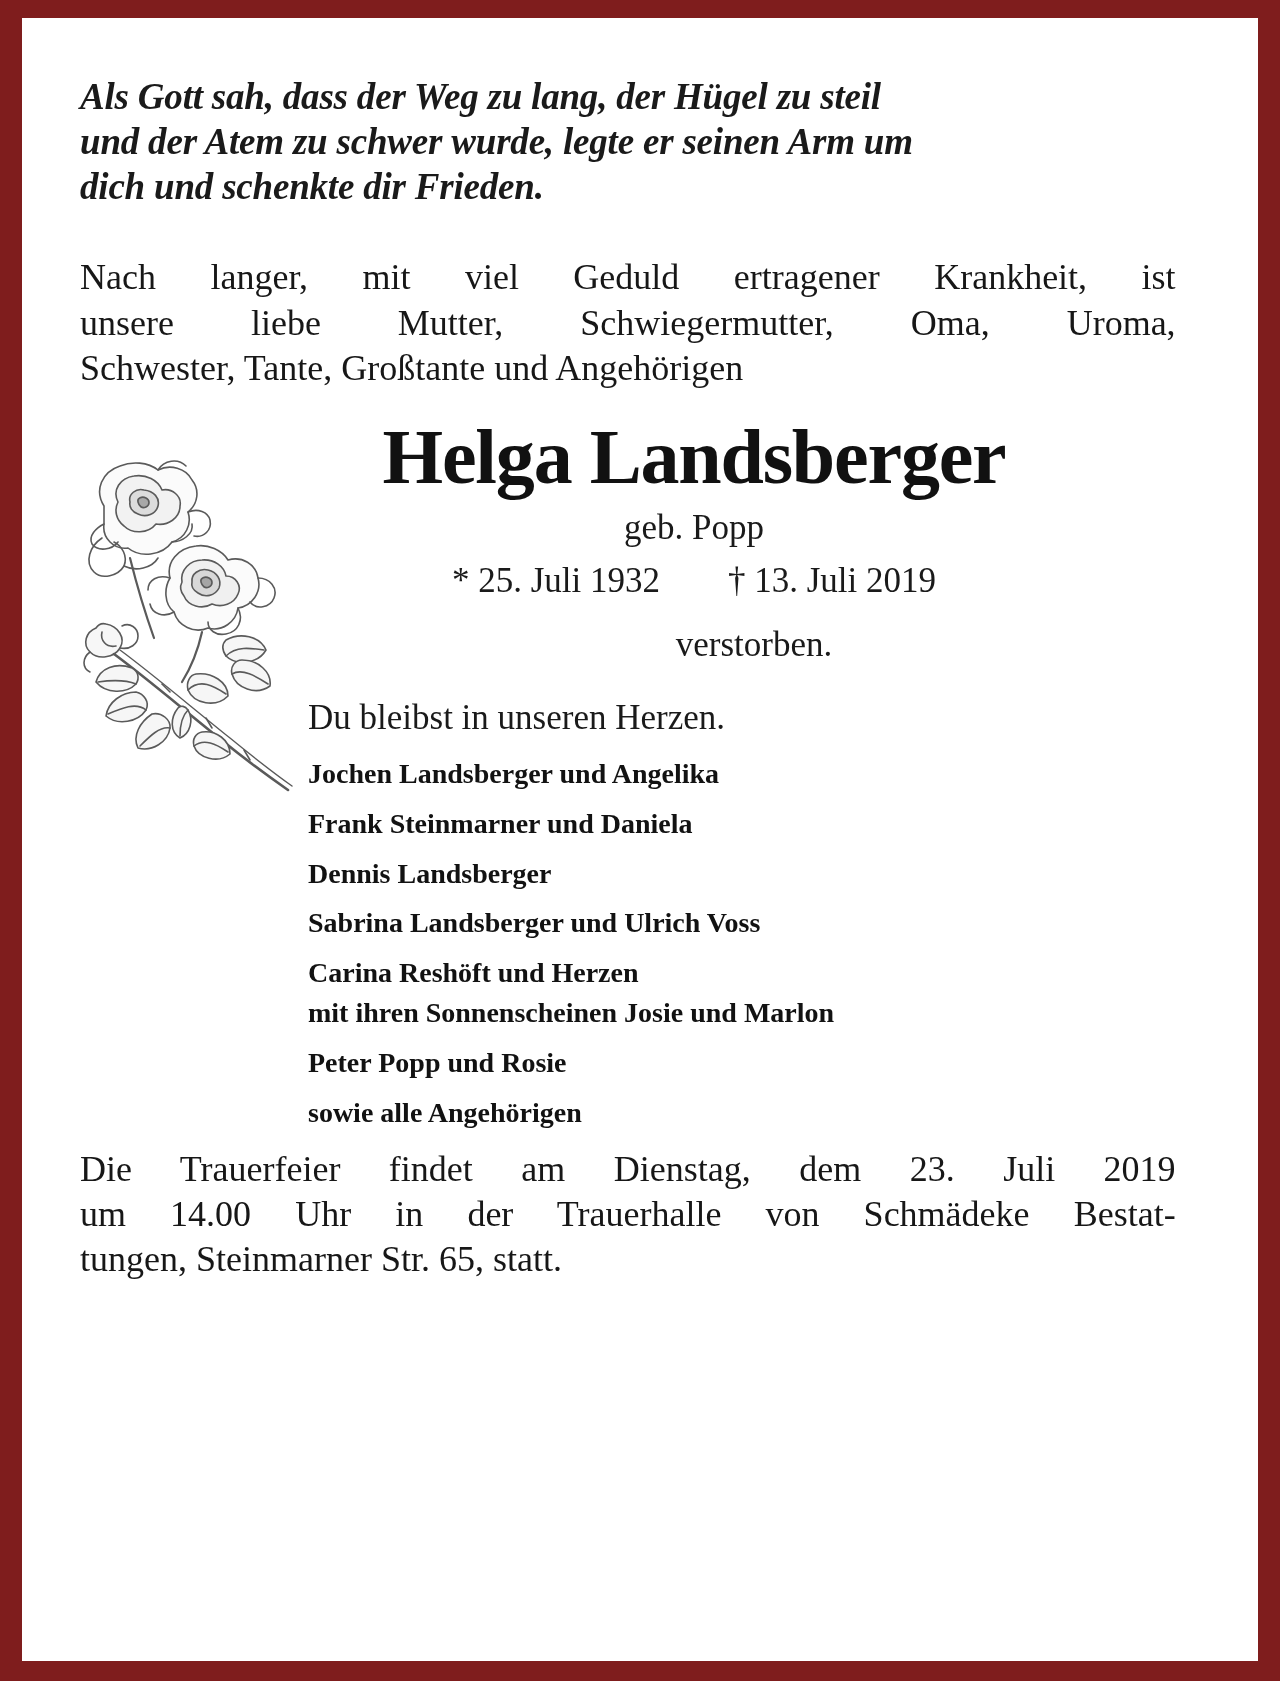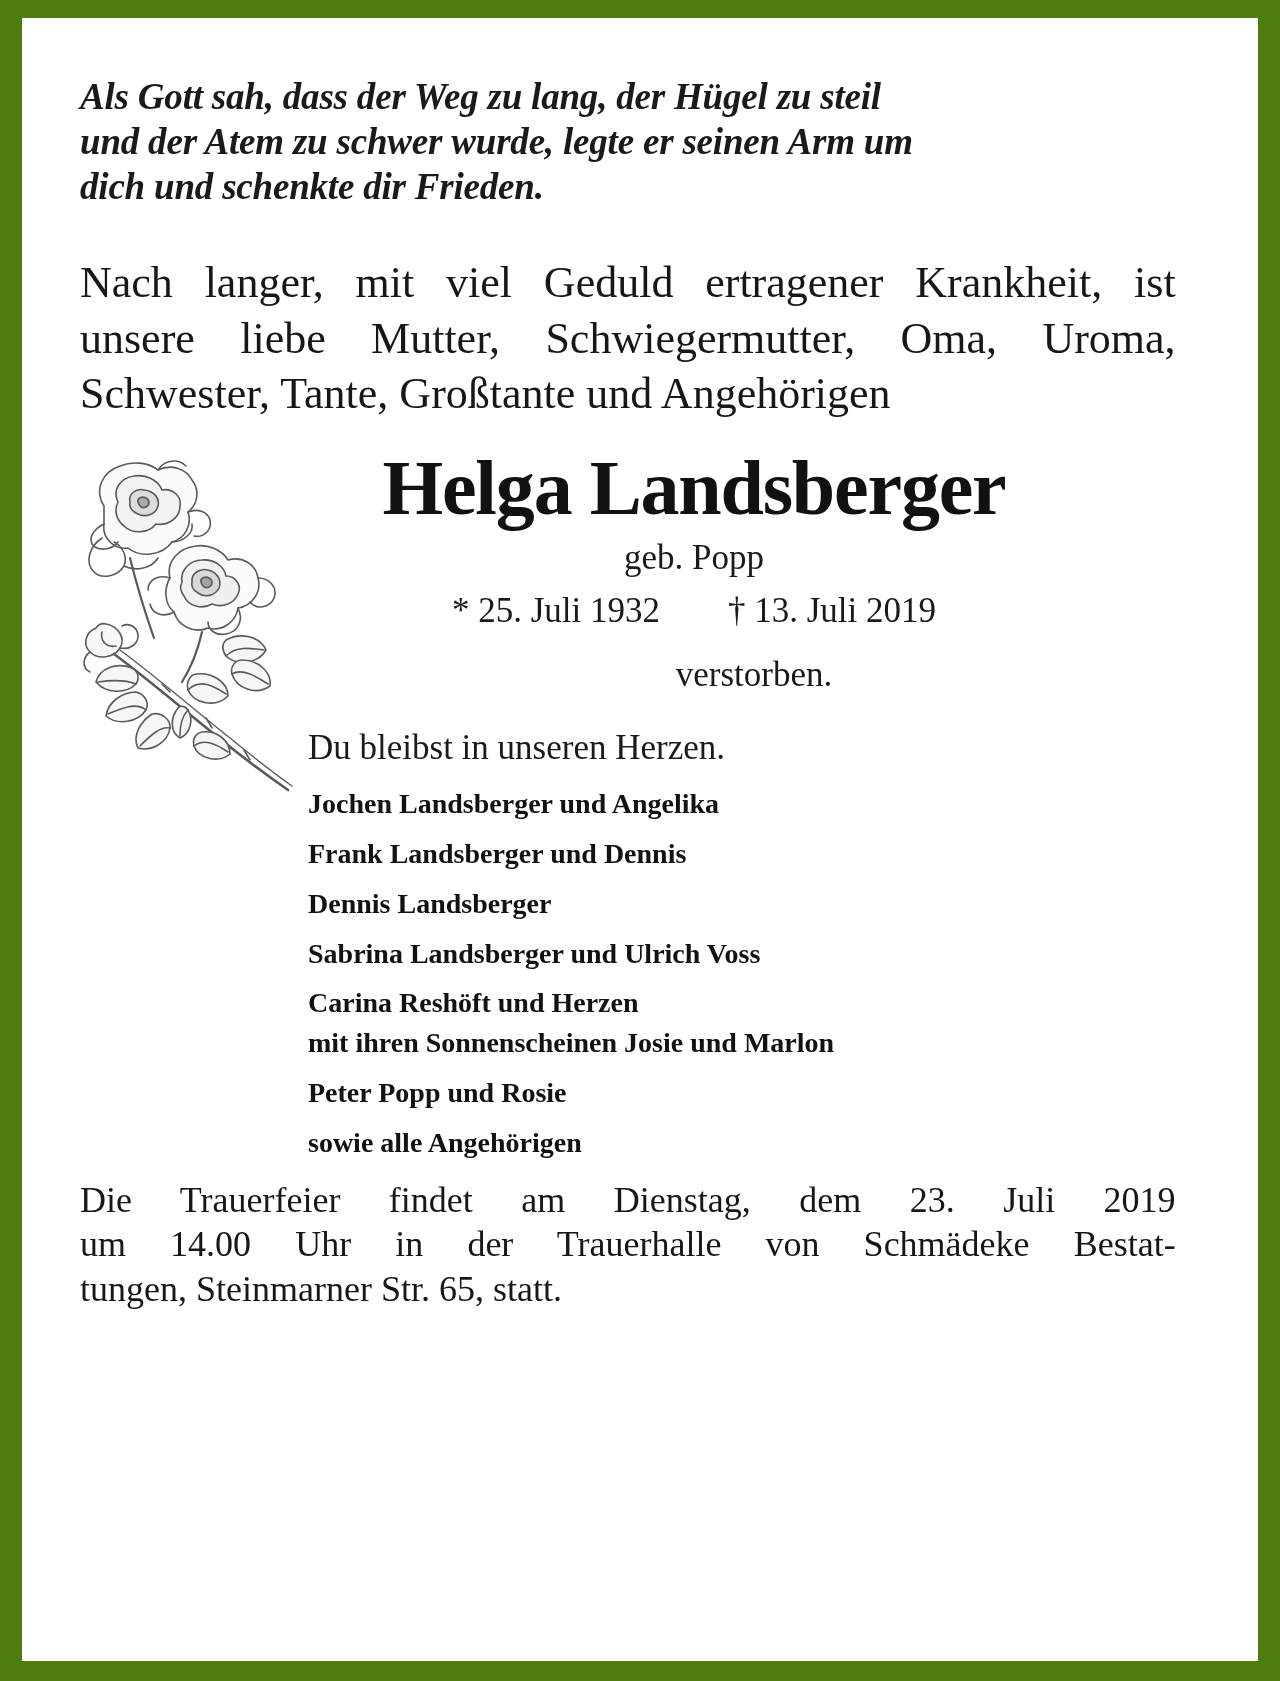--- a/index.html
+++ b/index.html
@@ -12,21 +12,21 @@
     height: 1681px;
     overflow: hidden;
     font-family: "Liberation Serif", "DejaVu Serif", serif;
   }
 
   
   .obituary-frame {
     box-sizing: border-box;
     width: 1280px;
     height: 1681px;
-    background: #4d7c0f;
+    background: #7f1d1d;
     padding: 18px 22px 20px 22px;
   }
   .obituary-card {
     box-sizing: border-box;
     position: relative;
     width: 100%;
     height: 100%;
     background: #ffffff;
     padding: 56px 60px 40px 58px;
     overflow: hidden;
@@ -41,21 +41,21 @@
     color: #1a1a1a;
     letter-spacing: -0.2px;
     margin: 0 0 8px 0;
     text-align: left;
     width: 97%;
   }
   .verse .vline { display: block; white-space: nowrap; }
 
   
   .intro {
-    font-size: 44px;
+    font-size: 36px;
     line-height: 1.26;
     color: #171717;
     margin: 46px 0 0 0;
     width: 98%;
   }
   .intro .iline { display: block; white-space: nowrap; }
   .intro .justified {
     display: block;
     text-align: justify;
     text-align-last: justify;
@@ -234,21 +234,21 @@
       <div class="dates-row">
         <span>* 25. Juli 1932</span>
         <span>† 13. Juli 2019</span>
       </div>
       <div class="died-word">verstorben.</div>
     </div>
 
     <div class="mourners">
       <div class="in-hearts">Du bleibst in unseren Herzen.</div>
       <div class="mourner-line">Jochen Landsberger und Angelika</div>
-      <div class="mourner-line">Frank Landsberger und Dennis</div>
+      <div class="mourner-line">Frank Steinmarner und Daniela</div>
       <div class="mourner-line">Dennis Landsberger</div>
       <div class="mourner-line">Sabrina Landsberger und Ulrich Voss</div>
       <div class="mourner-line">Carina Reshöft und Herzen</div>
       <div class="mourner-line tight">mit ihren Sonnenscheinen Josie und Marlon</div>
       <div class="mourner-line">Peter Popp und Rosie</div>
       <div class="mourner-line">sowie alle Angehörigen</div>
     </div>
 
     <div class="funeral-info">
       <span class="fline justified">Die Trauerfeier findet am Dienstag, dem 23. Juli 2019</span>

